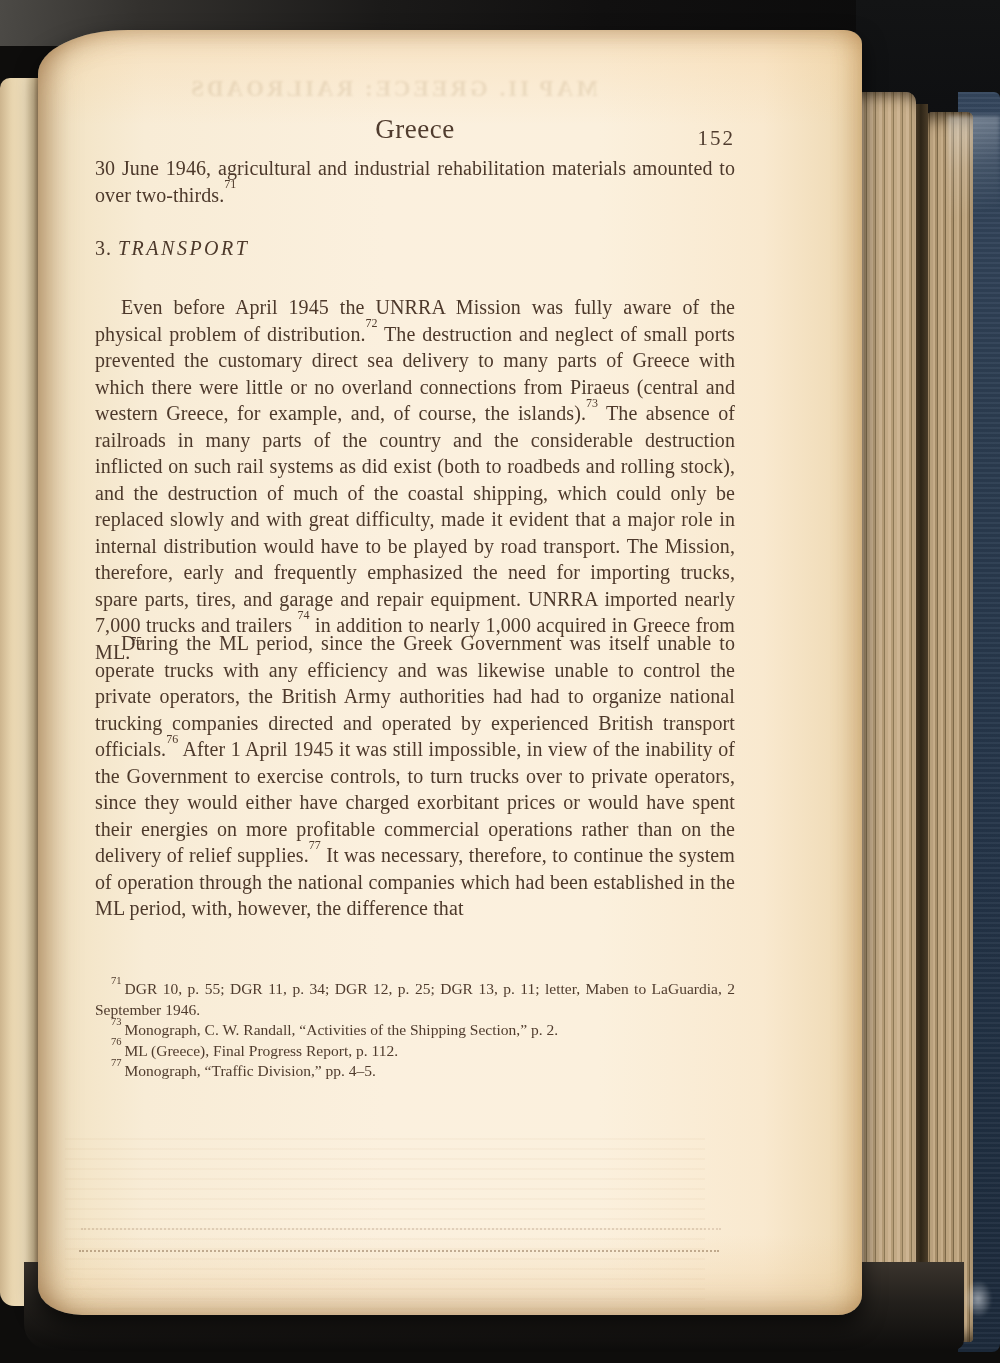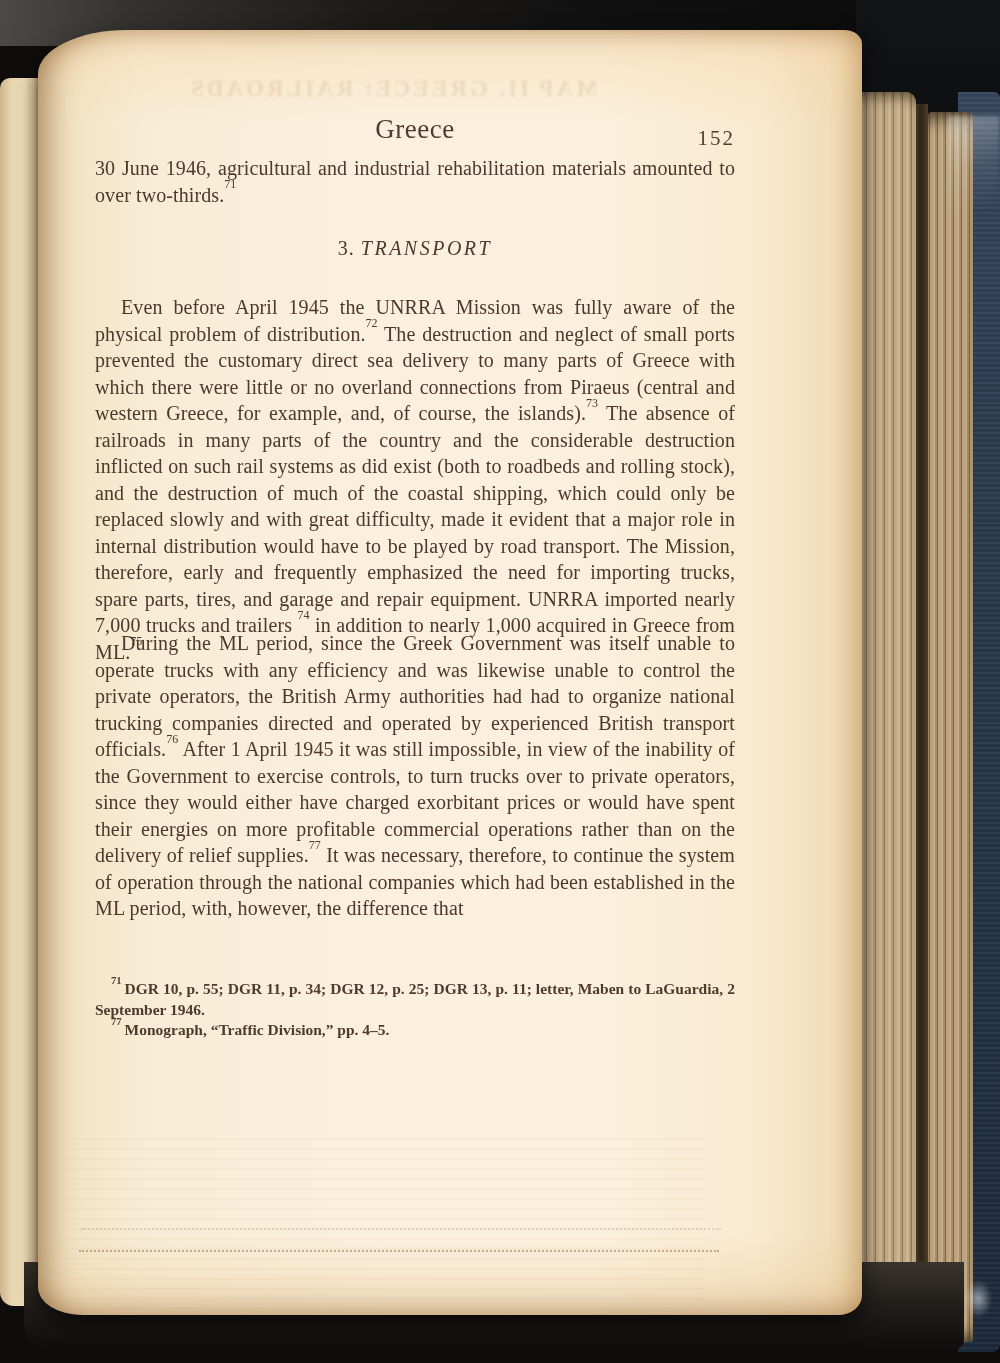--- a/index.html
+++ b/index.html
@@ -119,30 +119,30 @@
   }
   .page-number{
     position:absolute; right:0; top:12px; font-size:21px; letter-spacing:2px; color:#503c2e;
   }
   .body-text{
     font-size:20px; line-height:26.5px; text-align:justify;
     letter-spacing:0.1px; color:#4d392b;
   }
   .continuation{top:125px;}
   .section-heading{
-    top:207px; text-align:center; font-size:20px; letter-spacing:1px; color:#4d392b;
+    top:207px; text-align:left; font-size:20px; letter-spacing:1px; color:#4d392b;
   }
   .section-heading .sec-title{font-style:italic; letter-spacing:2.5px; margin-left:6px;}
   .para-1{top:240px;margin-top:24px;}
   .para-2{top:600px;}
   .para-indent{text-indent:26px;}
   .body-text sup, .section sup{
     font-size:0.60em; line-height:0; position:relative; top:-0.45em; letter-spacing:0;
   }
-  .footnotes{top:949px; font-size:15.5px; line-height:20.5px; text-align:justify; color:#4f3b2d;font-weight:bold;}
+  .footnotes{top:949px; font-size:15.5px; line-height:20.5px; text-align:justify; color:#4f3b2d;}
   .footnotes p{margin:0; text-indent:16px;}
   .footnotes sup{font-size:0.68em; line-height:0; position:relative; top:-0.38em; margin-right:3px;}
 </style>
 </head>
 <body>
 
 <div class="photo">
   <div class="bg-top"></div>
   <div class="bg-topright"></div>
 
@@ -171,20 +171,22 @@
       <div class="section-heading section">
         <span class="sec-number">3.</span><span class="sec-title">TRANSPORT</span>
       </div>
 
       <div class="body-text para-1 para-indent">Even before April 1945 the UNRRA Mission was fully aware of the physical problem of distribution.<sup>72</sup> The destruction and neglect of small ports prevented the customary direct sea delivery to many parts of Greece with which there were little or no overland connections from Piraeus (central and western Greece, for example, and, of course, the islands).<sup>73</sup> The absence of railroads in many parts of the country and the considerable destruction inflicted on such rail systems as did exist (both to roadbeds and rolling stock), and the destruction of much of the coastal shipping, which could only be replaced slowly and with great difficulty, made it evident that a major role in internal distribution would have to be played by road transport. The Mission, therefore, early and frequently emphasized the need for importing trucks, spare parts, tires, and garage and repair equipment. UNRRA imported nearly 7,000 trucks and trailers <sup>74</sup> in addition to nearly 1,000 acquired in Greece from ML.<sup>75</sup></div>
 
       <div class="body-text para-2 para-indent">During the ML period, since the Greek Government was itself unable to operate trucks with any efficiency and was likewise unable to control the private operators, the British Army authorities had had to organize national trucking companies directed and operated by experienced British transport officials.<sup>76</sup> After 1 April 1945 it was still impossible, in view of the inability of the Government to exercise controls, to turn trucks over to private operators, since they would either have charged exorbitant prices or would have spent their energies on more profitable commercial operations rather than on the delivery of relief supplies.<sup>77</sup> It was necessary, therefore, to continue the system of operation through the national companies which had been established in the ML period, with, however, the difference that</div>
 
       <div class="footnotes">
           <p><sup>71</sup>DGR 10, p. 55; DGR 11, p. 34; DGR 12, p. 25; DGR 13, p. 11; letter, Maben to LaGuardia, 2 September 1946.</p>
+          <p><sup>73</sup>Monograph, C. W. Randall, “Activities of the Shipping Section,” p. 2.</p>
+          <p><sup>76</sup>ML (Greece), Final Progress Report, p. 112.</p>
           <p><sup>77</sup>Monograph, “Traffic Division,” pp. 4–5.</p>
         </div>
 
       <div class="paper-grain"></div>
       <div class="ghost-key">
         <div class="ghost-key-title">KEY</div>
       </div>
       <div class="ghost-dots-1"></div>
       <div class="ghost-dots-2"></div>
 

